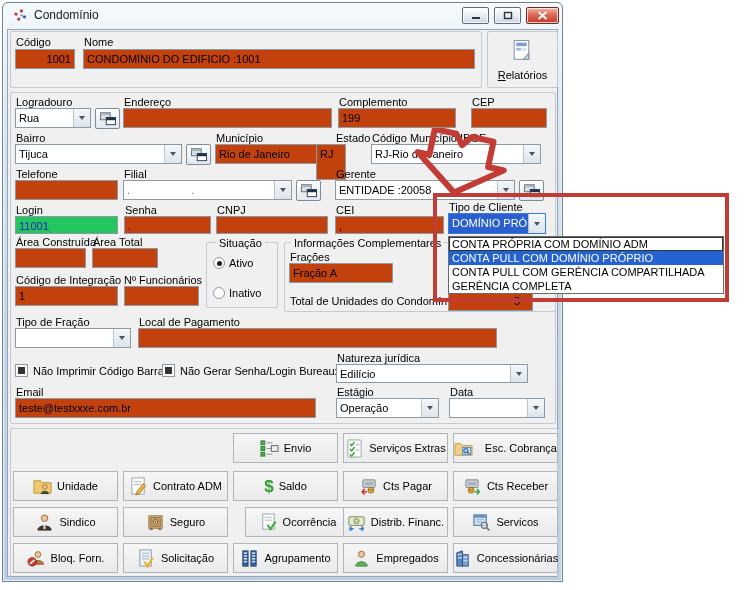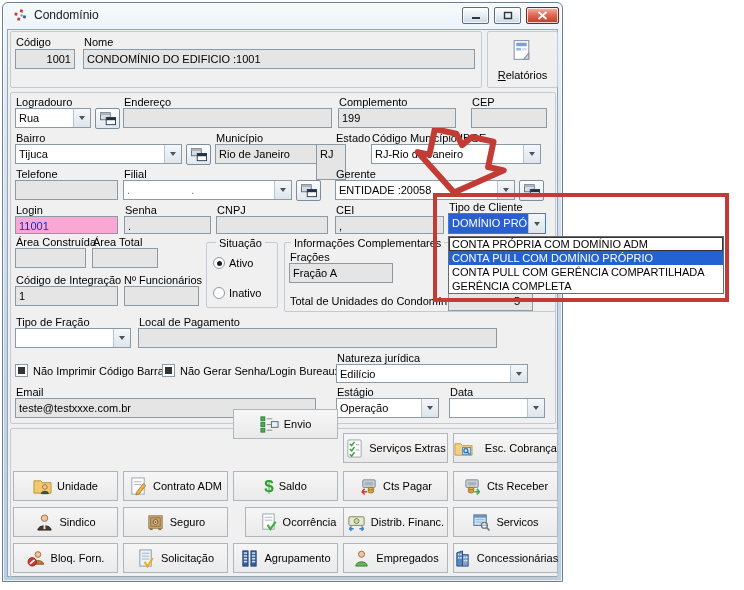--- a/index.html
+++ b/index.html
@@ -16,23 +16,23 @@
   .title-text{font-size:12px;color:#15191d;}
   .winbtn{height:17px;box-sizing:border-box;border:1px solid #5f6d7b;border-radius:2px;
     background:linear-gradient(#fdfeff,#e9eff5 45%,#ccd8e4);
     display:flex;align-items:center;justify-content:center;box-shadow:inset 0 0 0 1px rgba(255,255,255,.75);}
   .winbtn.close{background:linear-gradient(#f6b4a8,#e06a57 45%,#c03a2b);border-color:#73281e;}
 
   .groupbox{border:1px solid #c2cbd3;border-radius:2px;box-sizing:border-box;}
   .legend{background:#f0f0f0;padding:0 3px;white-space:nowrap;}
 
   .label{white-space:nowrap;color:#000;}
-  .field{background:#e5e5e5;border:1px solid #8c9aa6;box-sizing:border-box;padding:2px 3px;
+  .field{background:#c2410c;border:1px solid #8c9aa6;box-sizing:border-box;padding:2px 3px;
     line-height:15px;overflow:hidden;white-space:pre;}
-  .field.gray{background:#f9a8d4;color:#2024c2;}
+  .field.gray{background:#22c55e;color:#2024c2;}
   .field.right{text-align:right;}
 
   .combo{background:#fff;border:1px solid #8c9aa6;box-sizing:border-box;display:flex;overflow:hidden;}
   .combo-val{flex:1;padding:2px 3px;line-height:15px;overflow:hidden;white-space:pre;}
   .combo-btn{width:16px;flex:0 0 16px;border-left:1px solid #b9c4cd;
     background:linear-gradient(#f4f7fa,#dde5ec);display:flex;align-items:center;justify-content:center;}
   .chev{width:0;height:0;border-left:3.5px solid transparent;border-right:3.5px solid transparent;border-top:4.5px solid #49545e;}
   .combo.focused{border-color:#3d7bd9;}
   .combo.focused .combo-val{background:#2a5fd0;color:#fff;}
   .combo .muted{color:#777;}
@@ -277,21 +277,21 @@
   <span class="label abs" style="left:450px;top:386px">Data</span>
   <div class="combo abs" style="left:449px;top:398px;width:96px;height:20px">
     <span class="combo-val"></span>
     <span class="combo-btn">
         <i class="chev"></i>
       </span>
   </div>
 
   <div class="groupbox abs" style="left:10px;top:428px;width:548px;height:151px"></div>
   <div id="actions-grid" class="abs" style="left:0;top:0;width:744px;height:590px;pointer-events:none">
-      <div class="action-btn" style="left: 233px; top: 409px;">
+      <div class="action-btn" style="left: 233px; top: 433px;">
         <span class="btn-icon">
           <svg width="19" height="19" viewBox="0 0 20 20">
             <rect x="1" y="2" width="4" height="4" fill="#4caf50" stroke="#2e7d32"></rect>
             <rect x="1" y="8" width="4" height="4" fill="#4caf50" stroke="#2e7d32"></rect>
             <rect x="1" y="14" width="4" height="4" fill="#4caf50" stroke="#2e7d32"></rect>
             <line x1="7" y1="4" x2="13" y2="4" stroke="#8a8a8a"></line>
             <line x1="7" y1="10" x2="12" y2="10" stroke="#8a8a8a"></line>
             <line x1="7" y1="16" x2="13" y2="16" stroke="#8a8a8a"></line>
             <rect x="12" y="7" width="7" height="6" fill="#eceff1" stroke="#5a6672"></rect>
           </svg>

